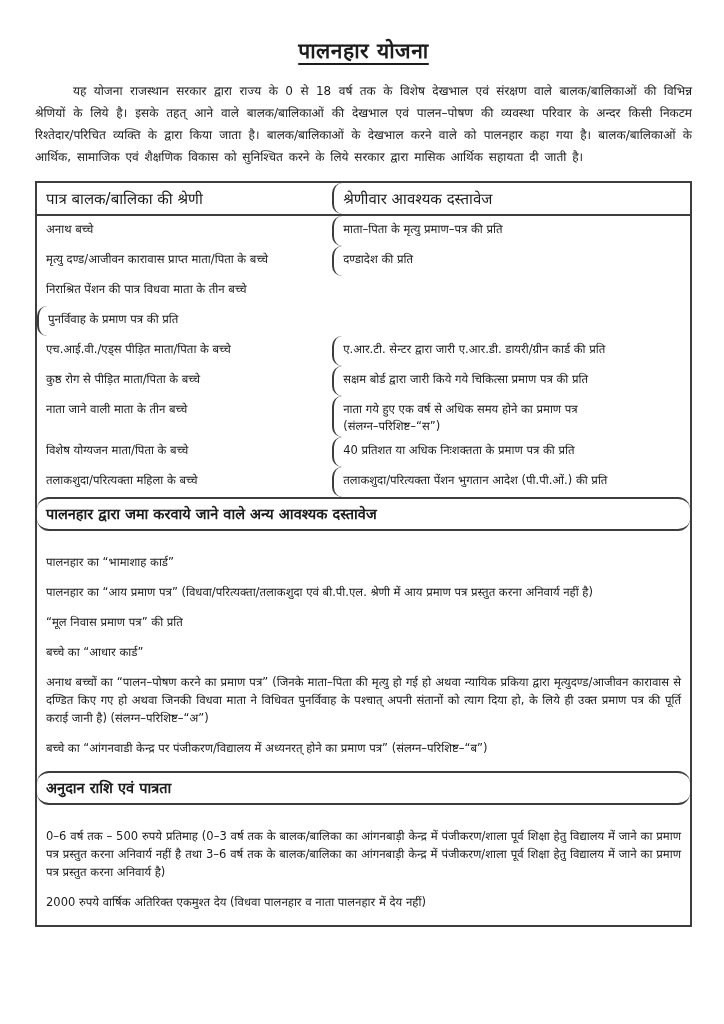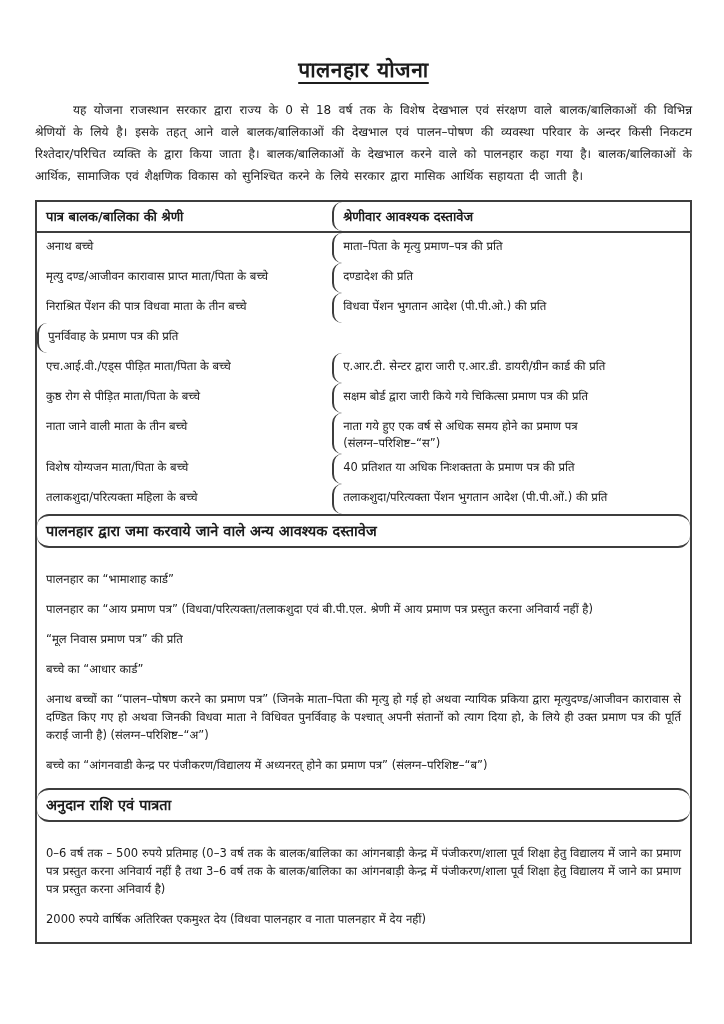--- a/index.html
+++ b/index.html
@@ -10,21 +10,21 @@
   *{box-sizing:border-box;margin:0;padding:0;}
   html,body{background:#ffffff;}
   body{
     width:724px;height:1024px;overflow:hidden;
     font-family:"DejaVu Sans",sans-serif;
     color:var(--ink);
     background:var(--bg);
   }
   .page{
     width:724px;height:1024px;
-    padding:55px 32px 0 35px;
+    padding:36px 32px 0 35px;
     overflow:hidden;
   }
   .doc-title{
     text-align:center;
     font-size:21px;
     font-weight:600;
     letter-spacing:.5px;
     text-decoration:underline;
     text-underline-offset:5px;
     text-decoration-thickness:1.5px;
@@ -38,22 +38,22 @@
     word-spacing:2px;
   }
   .doc-table{
     margin-top:13px;
     border:2px solid var(--border);
   }
   .t-row{display:flex;align-items:stretch;}
   .c-left{width:45.2%;}
   .c-right{width:54.8%;border-left:2px solid var(--border);border-radius:10px;}
   .t-head .cell{
-    font-weight:bold;
-    font-size:13px;
+    font-weight:normal;
+    font-size:15px;
     padding:5px 9px 6px;
   }
   .t-head{border-bottom:2px solid var(--border);}
   .pair-row .cell{
     font-size:11.5px;
     line-height:17px;
     padding:5px 9px 8px;
     text-align:justify;
   }
   .row-tight .cell{padding-bottom:2px;}
@@ -96,21 +96,20 @@
     <div class="t-row pair-row">
       <div class="cell c-left"><span>अनाथ बच्चे</span></div>
       <div class="cell c-right"><span>माता–पिता के मृत्यु प्रमाण–पत्र की प्रति</span></div>
     </div>
     <div class="t-row pair-row">
       <div class="cell c-left"><span>मृत्यु दण्ड/आजीवन कारावास प्राप्त माता/पिता के बच्चे</span></div>
       <div class="cell c-right"><span>दण्डादेश की प्रति</span></div>
     </div>
     <div class="t-row pair-row">
       <div class="cell c-left"><span>निराश्रित पेंशन की पात्र विधवा माता के तीन बच्चे</span></div>
-      <div class="cell c-right"><span>विधवा पेंशन भुगतान आदेश (पी.पी.ओ.) की प्रति</span></div>
     </div>
     <div class="t-row pair-row">
       <div class="cell c-right"><span>पुनर्विवाह के प्रमाण पत्र की प्रति</span></div>
     </div>
     <div class="t-row pair-row">
       <div class="cell c-left"><span>एच.आई.वी./एड्स पीड़ित माता/पिता के बच्चे</span></div>
       <div class="cell c-right"><span>ए.आर.टी. सेन्टर द्वारा जारी ए.आर.डी. डायरी/ग्रीन कार्ड की प्रति</span></div>
     </div>
     <div class="t-row pair-row">
       <div class="cell c-left"><span>कुष्ठ रोग से पीड़ित माता/पिता के बच्चे</span></div>

